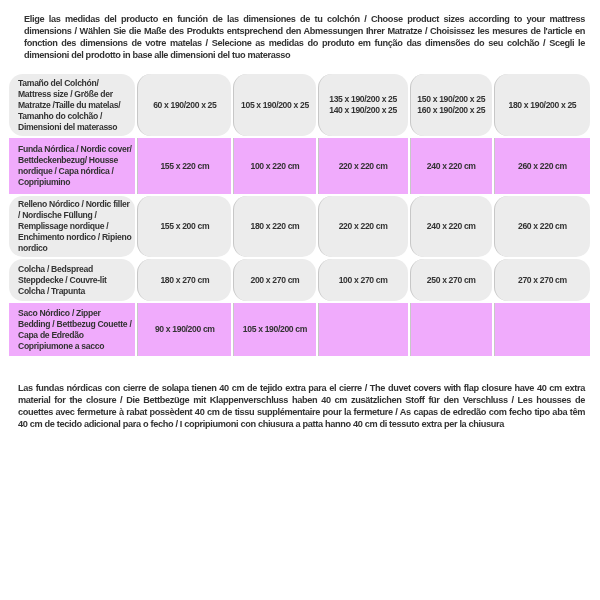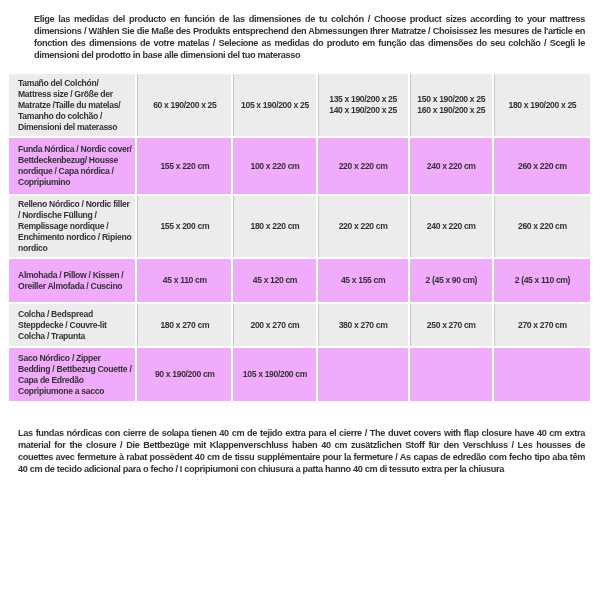--- a/index.html
+++ b/index.html
@@ -6,28 +6,28 @@
   * { box-sizing: border-box; }
   html, body { margin:0; padding:0; }
   body {
     width:600px; height:600px; overflow:hidden; background:#ffffff;
     font-family:"Liberation Sans", sans-serif; color:var(--text);
   }
   .para {
     font-weight:bold; font-size:9.2px; line-height:12px;
     letter-spacing:-0.35px; text-align:justify; color:var(--text);
   }
-  .intro    { margin:13px 15px 11px 34px; }
+  .intro    { margin:13px 15px 11px 24px; }
   .footnote { margin:24px 15px 0 18px; }
   table.size {
     border-collapse:separate; border-spacing:2px; table-layout:fixed;
     margin-left:7px; width:585px;
   }
   table.size td { font-weight:bold; vertical-align:middle; background:#f0abfc; }
-  tr.stripe td { background:var(--stripe); }
+  tr.stripe td { background:var(--stripe);border-radius:14px; }
   tr > td + td { border-left:1px solid var(--grid); }
   td.lbl {
     font-size:8.6px; line-height:11px; letter-spacing:-0.3px;
     text-align:left; padding:3px 2px 3px 9px;
   }
   td.d {
     font-size:8.6px; line-height:11px; letter-spacing:-0.35px;
     text-align:center; white-space:pre-line; padding:2px 1px;
   }
 </style>
@@ -67,33 +67,25 @@
         <td class="d">260 x 220 cm</td>
       </tr>
       <tr class="stripe" style="height:60px">
         <td class="lbl">Relleno Nórdico / Nordic filler / Nordische Füllung / Remplissage nordique / Enchimento nordico / Ripieno nordico</td>
         <td class="d">155 x 200 cm</td>
         <td class="d">180 x 220 cm</td>
         <td class="d">220 x 220 cm</td>
         <td class="d">240 x 220 cm</td>
         <td class="d">260 x 220 cm</td>
       </tr>
-      <tr style="height:43px">
-        <td class="lbl">Almohada / Pillow / Kissen / Oreiller Almofada / Cuscino</td>
-        <td class="d">45 x 110 cm</td>
-        <td class="d">45 x 120 cm</td>
-        <td class="d">45 x 155 cm</td>
-        <td class="d">2 (45 x 90 cm)</td>
-        <td class="d">2 (45 x 110 cm)</td>
-      </tr>
       <tr class="stripe" style="height:42px">
         <td class="lbl">Colcha / Bedspread Steppdecke / Couvre-lit Colcha / Trapunta</td>
         <td class="d">180 x 270 cm</td>
         <td class="d">200 x 270 cm</td>
-        <td class="d">380 x 270 cm</td>
+        <td class="d">100 x 270 cm</td>
         <td class="d">250 x 270 cm</td>
         <td class="d">270 x 270 cm</td>
       </tr>
       <tr style="height:53px">
         <td class="lbl">Saco Nórdico / Zipper Bedding / Bettbezug Couette / Capa de Edredão Copripiumone a sacco</td>
         <td class="d">90 x 190/200 cm</td>
         <td class="d">105 x 190/200 cm</td>
         <td class="d"></td>
         <td class="d"></td>
         <td class="d"></td>

